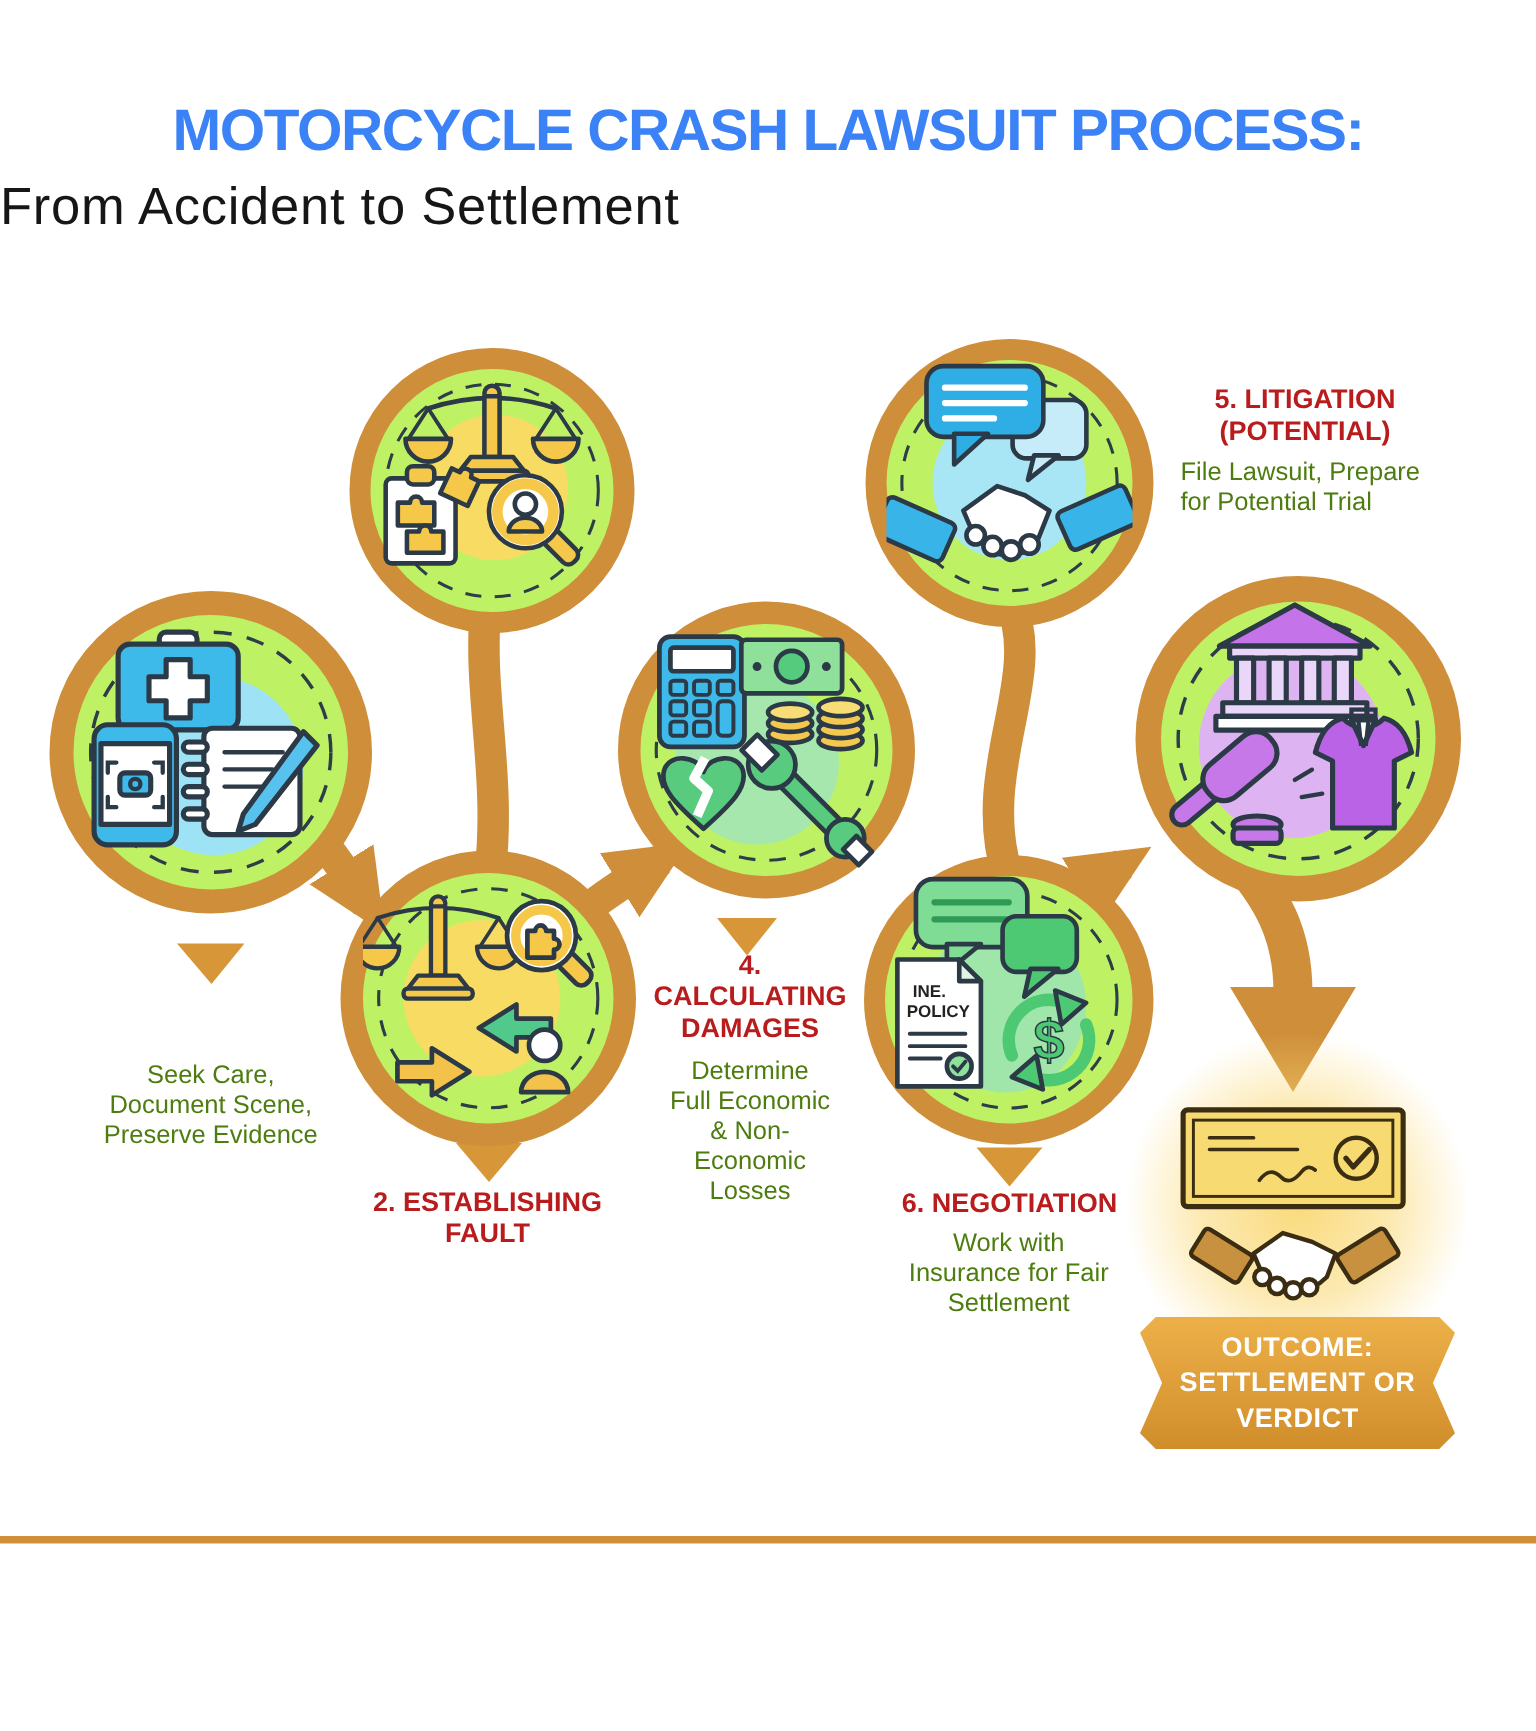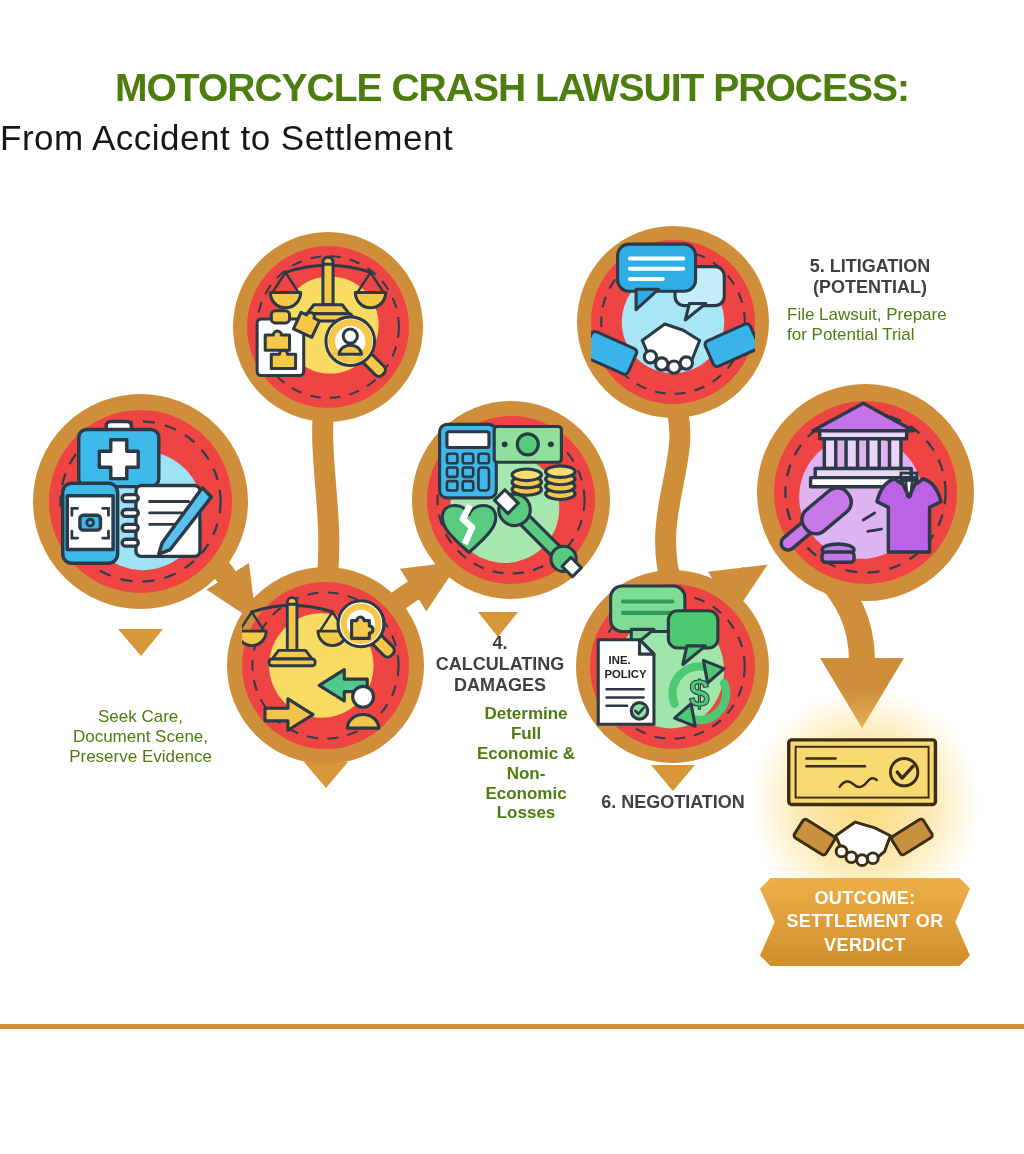--- a/index.html
+++ b/index.html
@@ -1,29 +1,29 @@
 <!DOCTYPE html>
 <html><head>
 <meta charset="utf-8">
 <style>
   html,body{margin:0;padding:0;background:#fff;}
   .canvas{position:relative;width:1024px;height:1154px;background:#fff;overflow:hidden;
           font-family:"Liberation Sans",sans-serif;color:#1a1a1a;}
   .title{position:absolute;top:66px;left:0;width:1024px;text-align:center;
-         font-size:39px;font-weight:800;letter-spacing:-1px;color:#4d7c0f;}
+         font-size:39px;font-weight:800;letter-spacing:-1px;color:#3b82f6;}
   .subtitle{position:absolute;top:118px;left:0;width:1024px;
          font-size:35px;font-weight:500;letter-spacing:.5px;color:#161616;}
   .connectors{position:absolute;left:0;top:0;width:1024px;height:1154px;z-index:1;}
-  .circle{position:absolute;border-radius:50%;background:#ef4444;box-sizing:border-box;z-index:2;}
+  .circle{position:absolute;border-radius:50%;background:#bef264;box-sizing:border-box;z-index:2;}
   .cicon{position:absolute;inset:0;width:100%;height:100%;}
   .dash{fill:none;stroke:#2e3d49;stroke-width:2;stroke-dasharray:10.5 9;}
   .ol{stroke:#2b3a46;stroke-width:3;stroke-linejoin:round;stroke-linecap:round;}
   .ol2{stroke:#2b3a46;stroke-width:2.5;stroke-linecap:round;fill:none;}
   .heading{position:absolute;text-align:center;font-size:18px;font-weight:800;
-           line-height:1.18;color:#404040;z-index:4;}
+           line-height:1.18;color:#b91c1c;z-index:4;}
   .body{position:absolute;text-align:center;font-size:17px;font-weight:400;
         line-height:1.17;color:#4d7c0f;z-index:4;}
   .glow{position:absolute;left:752px;top:690px;width:226px;height:226px;z-index:1;
         background:radial-gradient(circle,rgba(250,216,116,.95) 0%,rgba(250,216,116,.55) 40%,rgba(250,216,116,0) 72%);}
   .outcome-svg{position:absolute;left:782px;top:736px;width:168px;height:132px;z-index:2;}
   .banner{position:absolute;left:760px;top:878px;width:210px;height:88px;z-index:3;
           background:linear-gradient(180deg,#EDB049 0%,#D08E2B 100%);
           clip-path:polygon(5% 0,95% 0,100% 12%,93% 50%,100% 88%,95% 100%,5% 100%,0 88%,7% 50%,0 12%);
           display:flex;align-items:center;justify-content:center;}
   .banner span{display:block;width:180px;text-align:center;color:#fff;font-size:18px;
@@ -337,23 +337,25 @@
       <circle cx="82" cy="67" r="5.5" fill="#fff" stroke="#3A2D12" stroke-width="3"></circle>
     </g>
   </svg>
 
   <div class="banner">
     <span>OUTCOME: SETTLEMENT OR VERDICT</span>
   </div>
 
   <div class="body" style="left:58px;top:707px;width:165px;">Seek Care, Document Scene, Preserve Evidence</div>
 
+  <div class="heading" style="left:230px;top:791px;width:190px;">2. ESTABLISHING FAULT</div>
 
   <div class="heading" style="left:434px;top:633px;width:132px;">4. CALCULATING DAMAGES</div>
-  <div class="body" style="left:471px;top:704px;width:110px;font-weight:bold;">Determine Full Economic &amp; Non-Economic Losses</div>
+  <div class="body" style="left:445px;top:704px;width:110px;">Determine Full Economic &amp; Non-Economic Losses</div>
 
   <div class="heading" style="left:573px;top:792px;width:200px;">6. NEGOTIATION</div>
+  <div class="body" style="left:605px;top:819px;width:135px;">Work with Insurance for Fair Settlement</div>
 
   <div class="heading" style="left:785px;top:256px;width:170px;">5. LITIGATION (POTENTIAL)</div>
   <div class="body" style="left:787px;top:305px;width:160px;text-align:left;">File Lawsuit, Prepare for Potential Trial</div>
 
   <div class="rule"></div>
 </div>
 
 </body></html>

